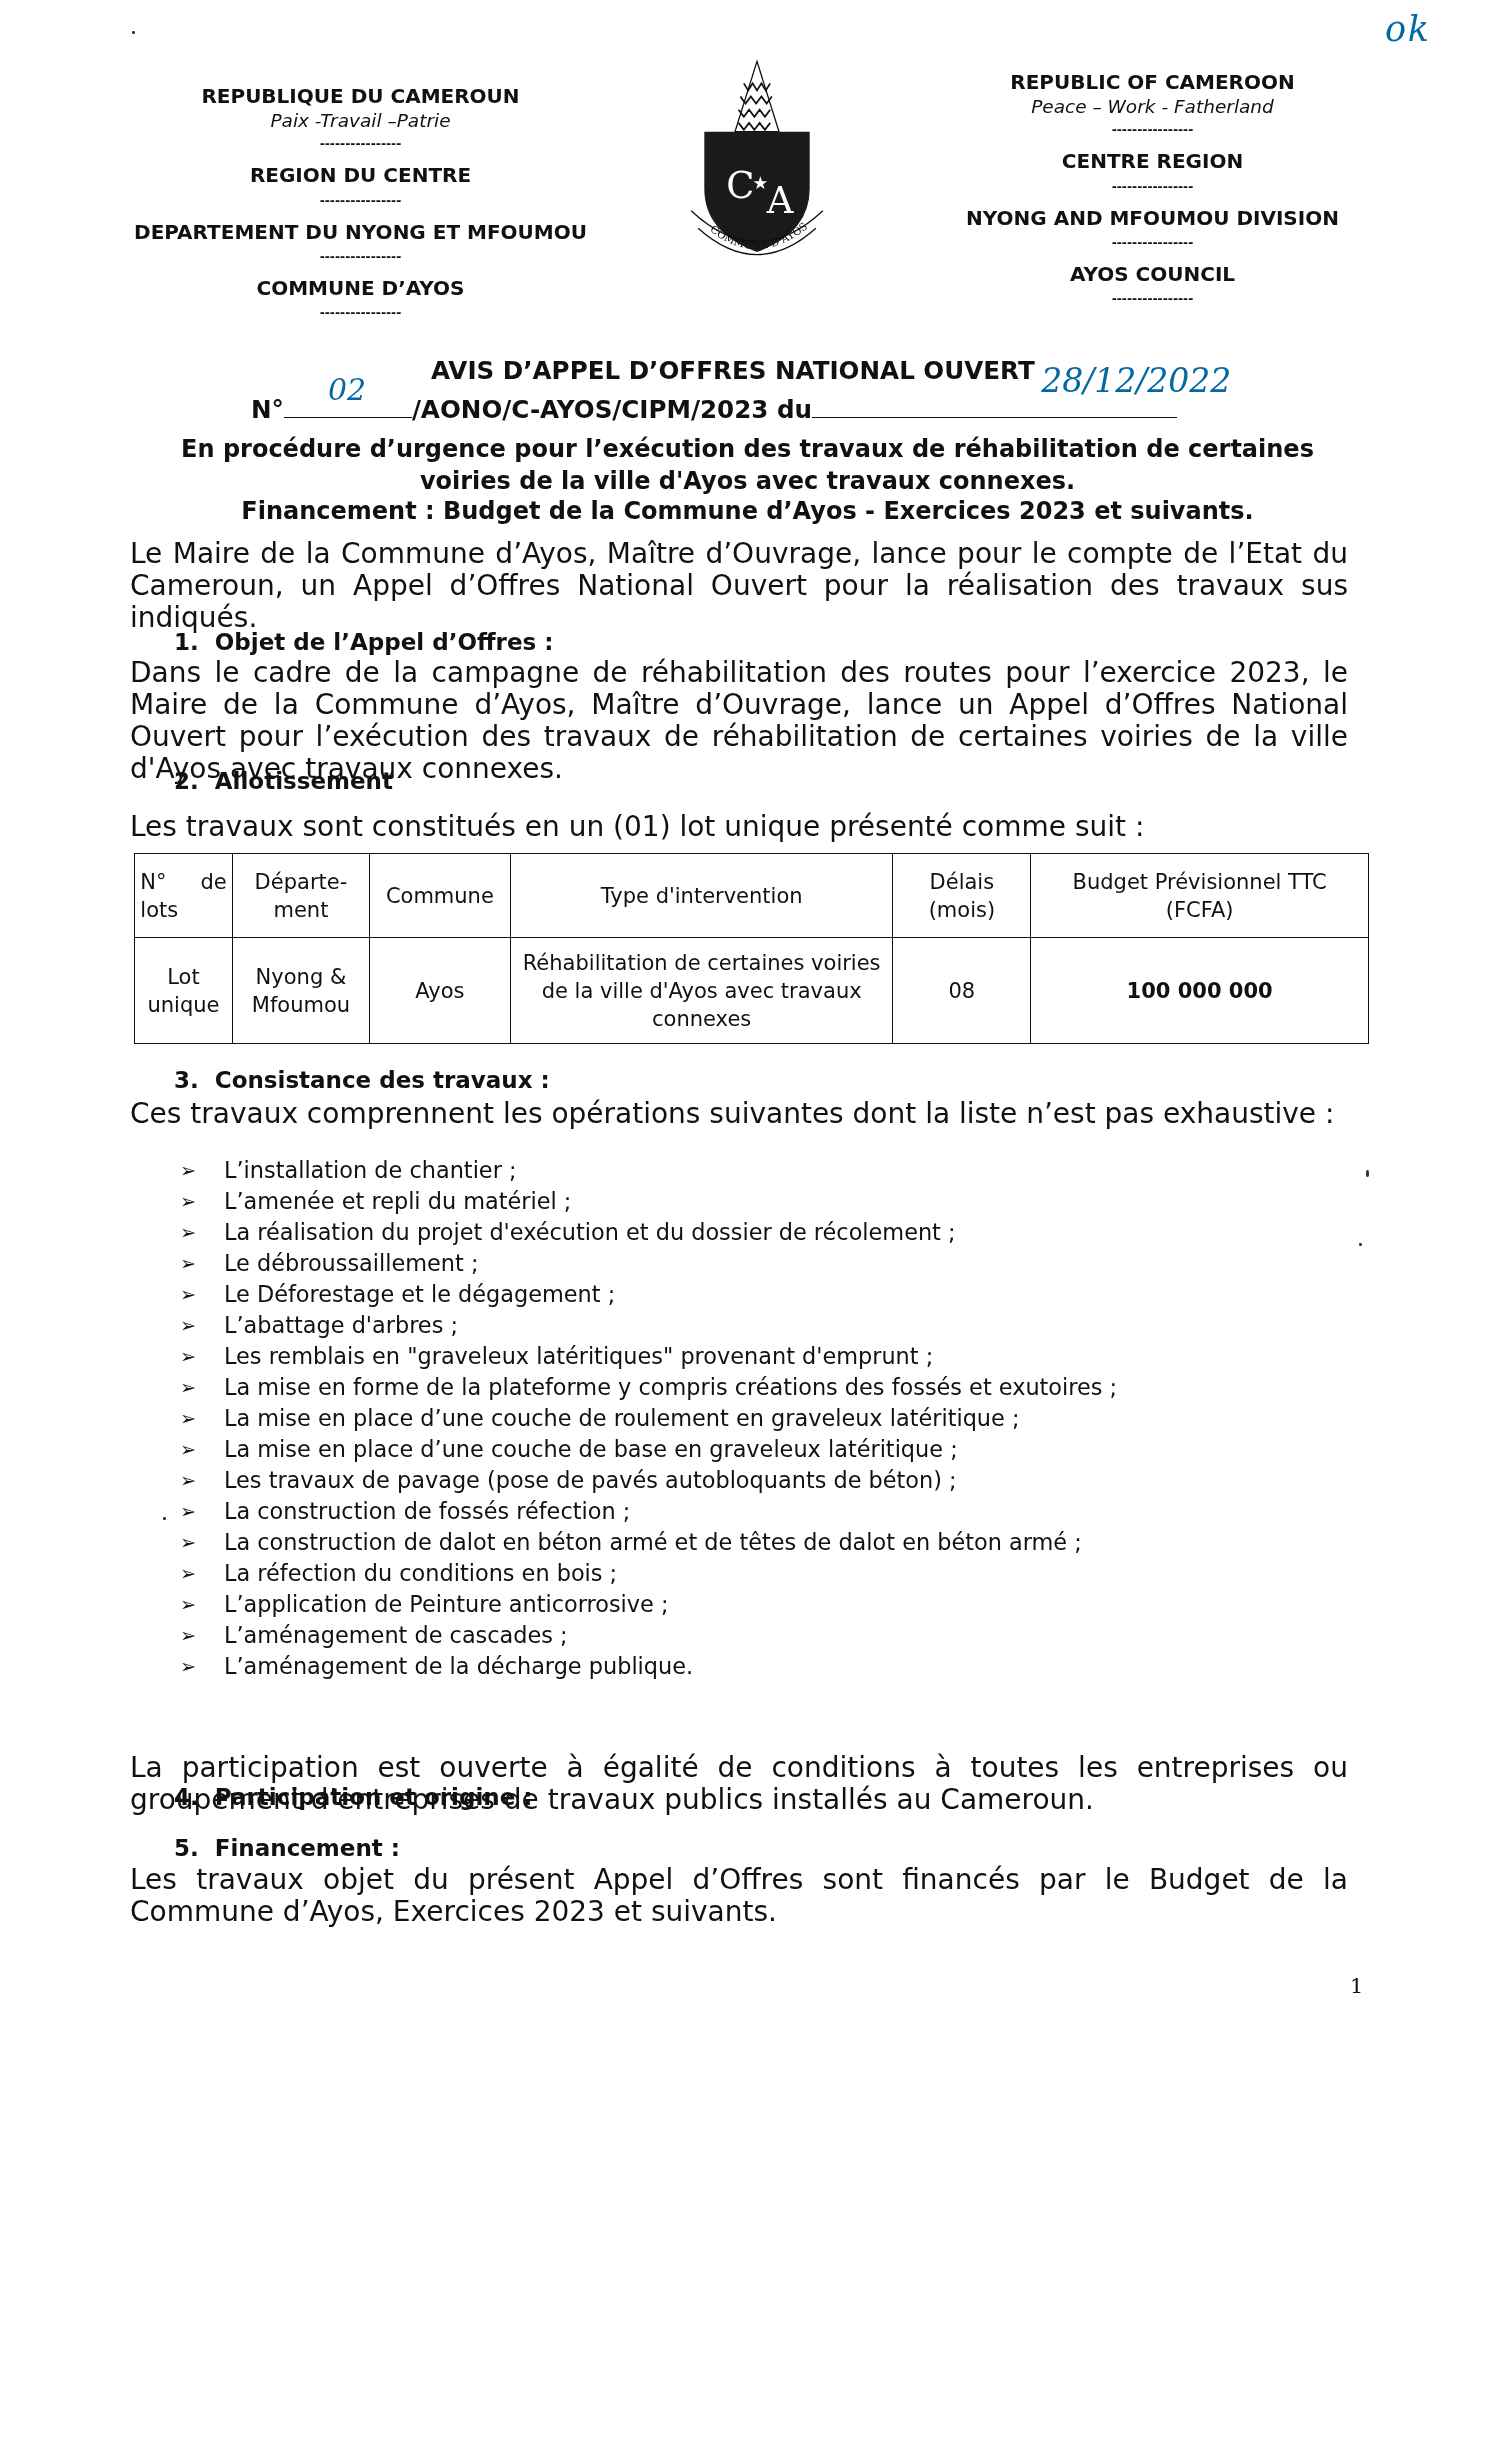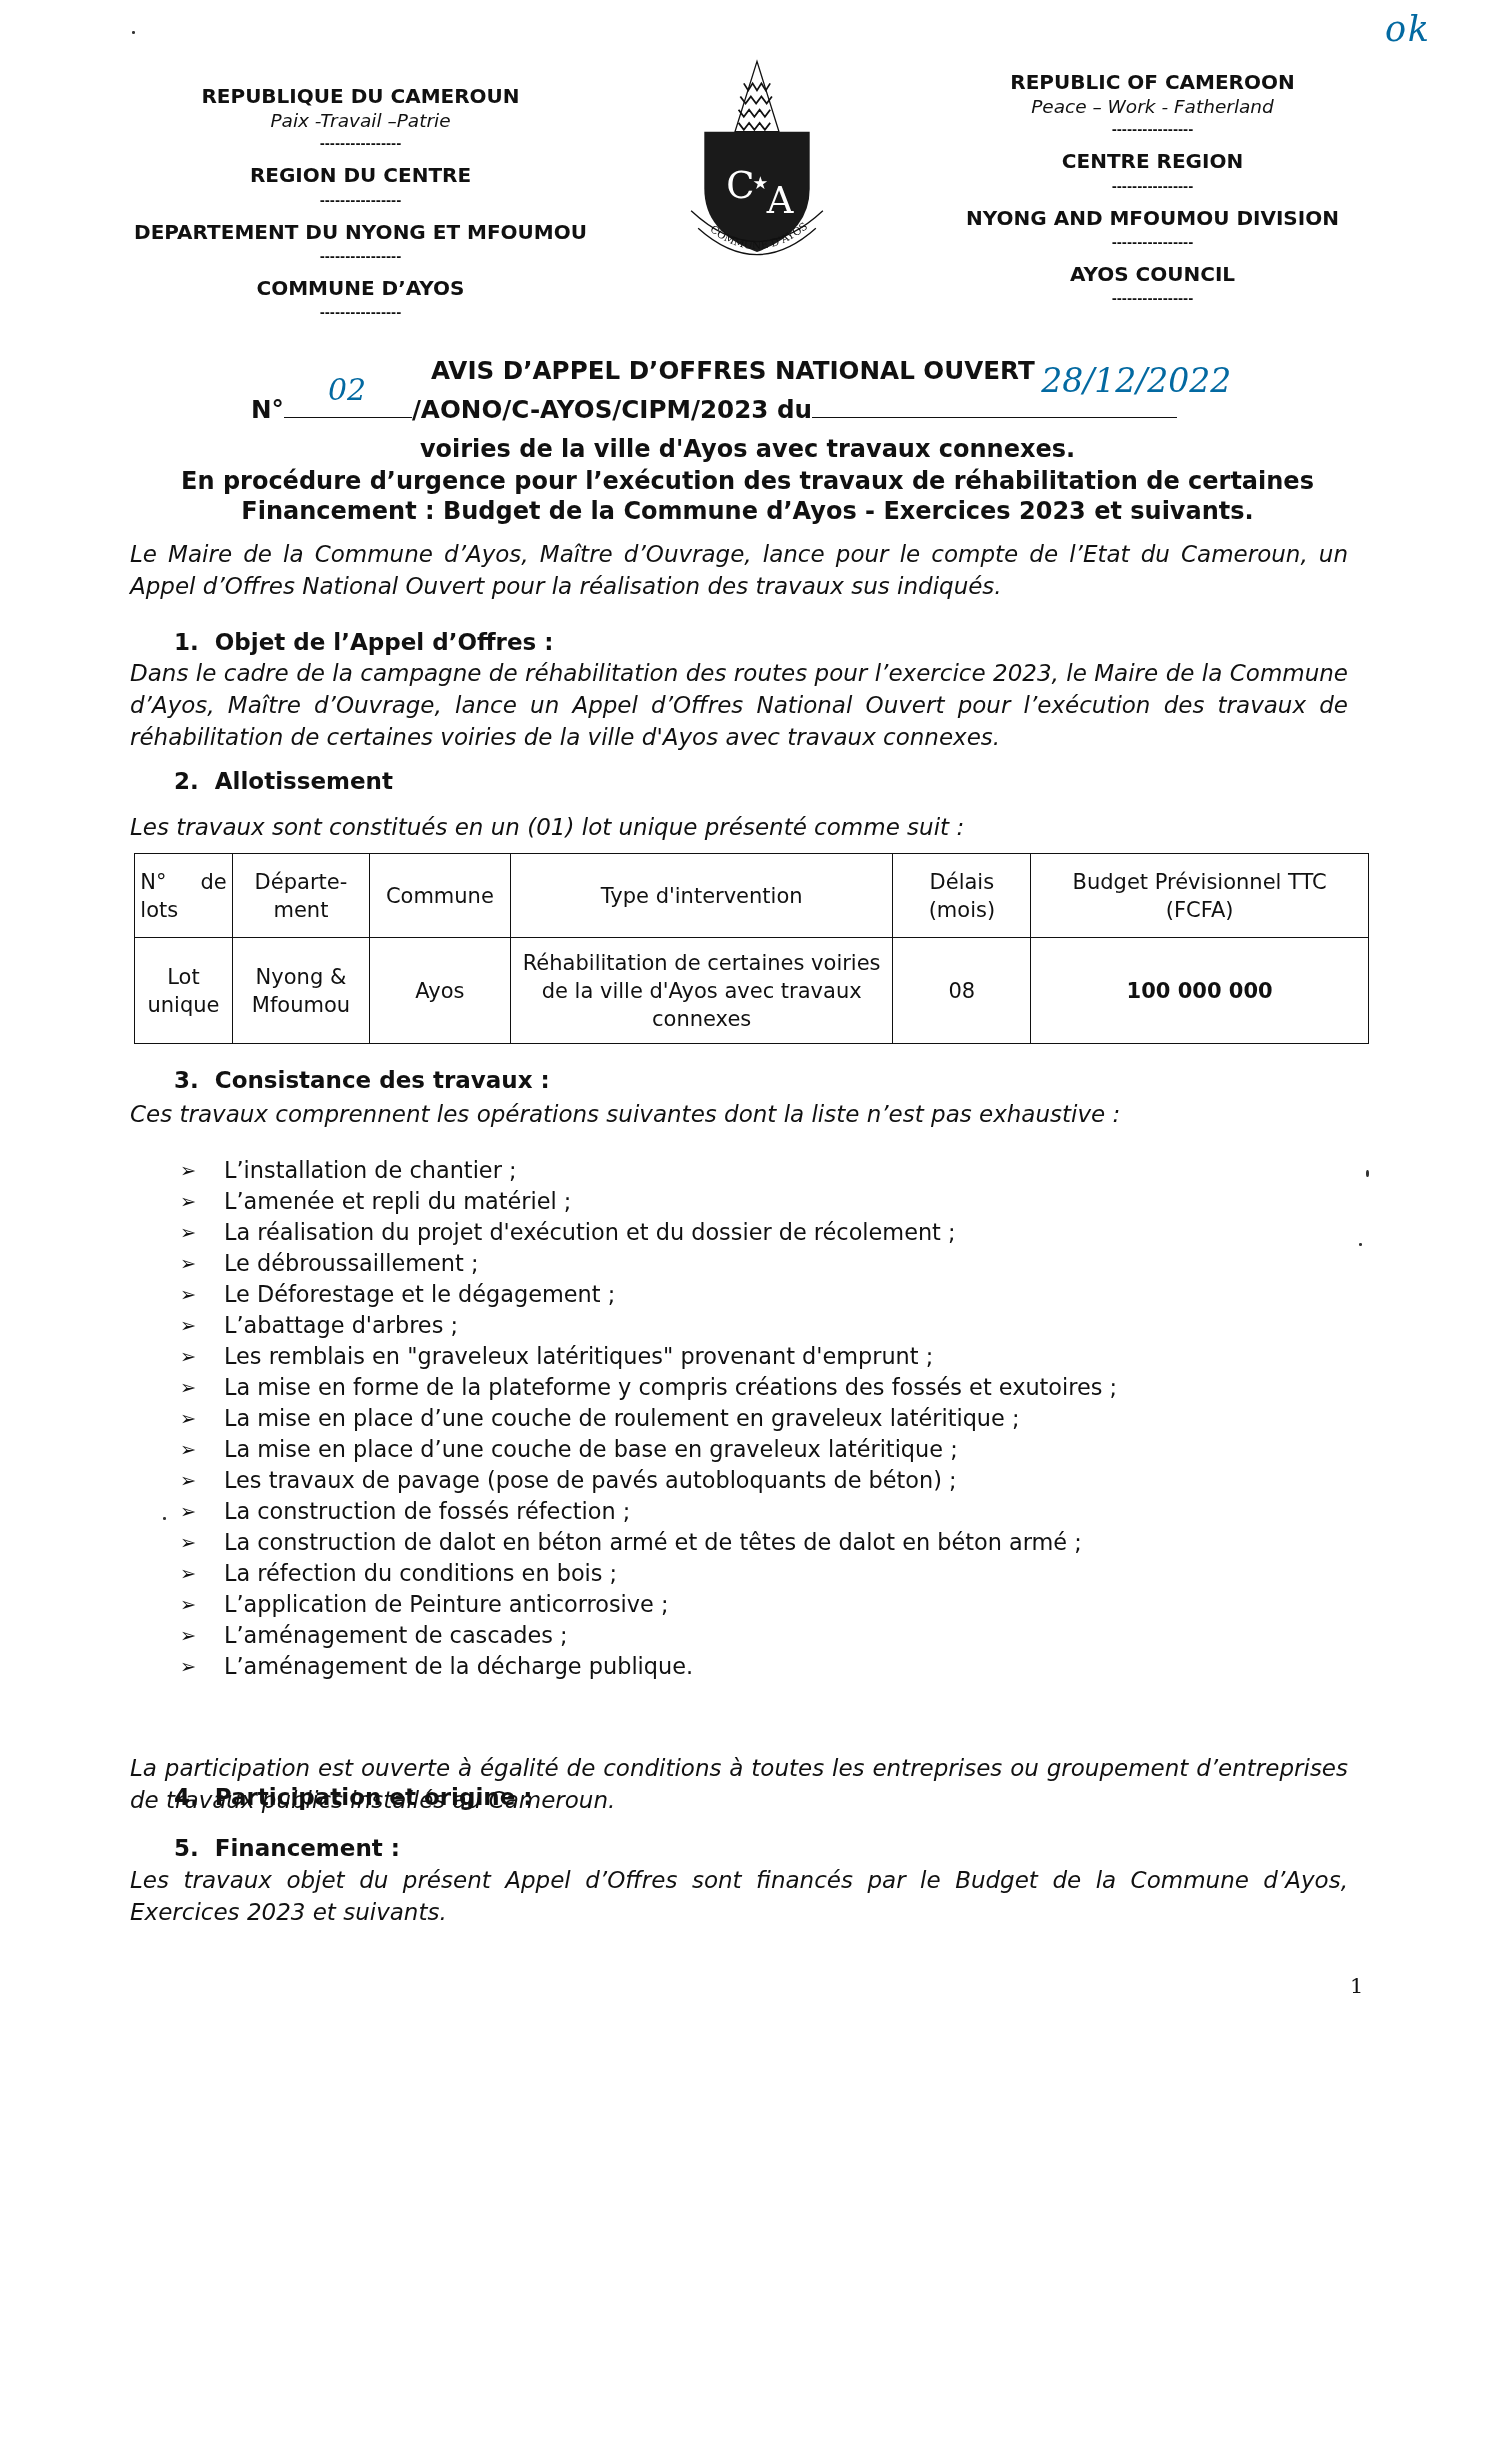--- a/index.html
+++ b/index.html
@@ -36,21 +36,21 @@
   #ref-line { position: absolute; left: 119px; top: 35px; font-size: 24.6px; white-space: nowrap; }
   #ref-line .blank { display: inline-block; border-bottom: 1.8px solid #111; position: relative; }
   #ref-num-blank { width: 128px; height: 26px; }
   #ref-date-blank { width: 365px; height: 26px; }
   #ref-num-hand { position: absolute; left: 44px; top: -19.3px; font-size: 30px; font-weight: normal; }
   #ref-date-hand { position: absolute; left: 229px; top: -30px; font-size: 33px; font-weight: normal; }
   #subtitle { position: absolute; left: 0; top: 77px; width: 1231px; font-size: 24px; line-height: 32px; }
   #financing-title { position: absolute; left: 0; top: 141px; width: 1231px; font-size: 24px; }
 
   
-  .para { position: absolute; left: 130px; width: 1218px; font-size: 23px; line-height: 32px; text-align: justify; font-style: italic; }
+  .para { position: absolute; left: 130px; width: 1218px; font-size: 28px; line-height: 32px; text-align: justify; }
   .para.ragged { text-align: left; }
   .section-h { position: absolute; left: 174px; font-size: 23px; font-weight: bold; }
 
   
   #lots-table {
     position: absolute; left: 134px; top: 853px; width: 1235px;
     border-collapse: collapse; font-size: 21px; line-height: 28px;
   }
   #lots-table th, #lots-table td {
     border: 1.8px solid #111; text-align: center; vertical-align: middle;
@@ -129,22 +129,22 @@
   <div>AYOS COUNCIL</div>
   <div class="sep">----------------</div>
 </div>
 
 <div id="title-block" class="abs">
   <div id="title-main">AVIS D’APPEL D’OFFRES NATIONAL OUVERT</div>
   <div id="ref-line">
     <span>N°</span><span id="ref-num-blank" class="blank"><span id="ref-num-hand" class="hand">02</span></span><span>/AONO/C-AYOS/CIPM/2023 du</span><span id="ref-date-blank" class="blank"><span id="ref-date-hand" class="hand">28/12/2022</span></span>
   </div>
   <div id="subtitle">
+    <div>En procédure d’urgence pour l’exécution des travaux de réhabilitation de certaines</div>
     <div>voiries de la ville d'Ayos avec travaux connexes.</div>
-    <div>En procédure d’urgence pour l’exécution des travaux de réhabilitation de certaines</div>
   </div>
   <div id="financing-title">Financement : Budget de la Commune d’Ayos - Exercices 2023 et suivants.</div>
 </div>
 
 <div class="para" style="top:538px">Le Maire de la Commune d’Ayos, Maître d’Ouvrage, lance pour le compte de l’Etat du Cameroun, un Appel d’Offres National Ouvert pour la réalisation des travaux sus indiqués.</div>
 
 <div class="section-h" style="top:629px">
   <span>1.</span>&nbsp;&nbsp;<span>Objet de l’Appel d’Offres :</span>
 </div>
 <div class="para" style="top:657px">Dans le cadre de la campagne de réhabilitation des routes pour l’exercice 2023, le Maire de la Commune d’Ayos, Maître d’Ouvrage, lance un Appel d’Offres National Ouvert pour l’exécution des travaux de réhabilitation de certaines voiries de la ville d'Ayos avec travaux connexes.</div>

